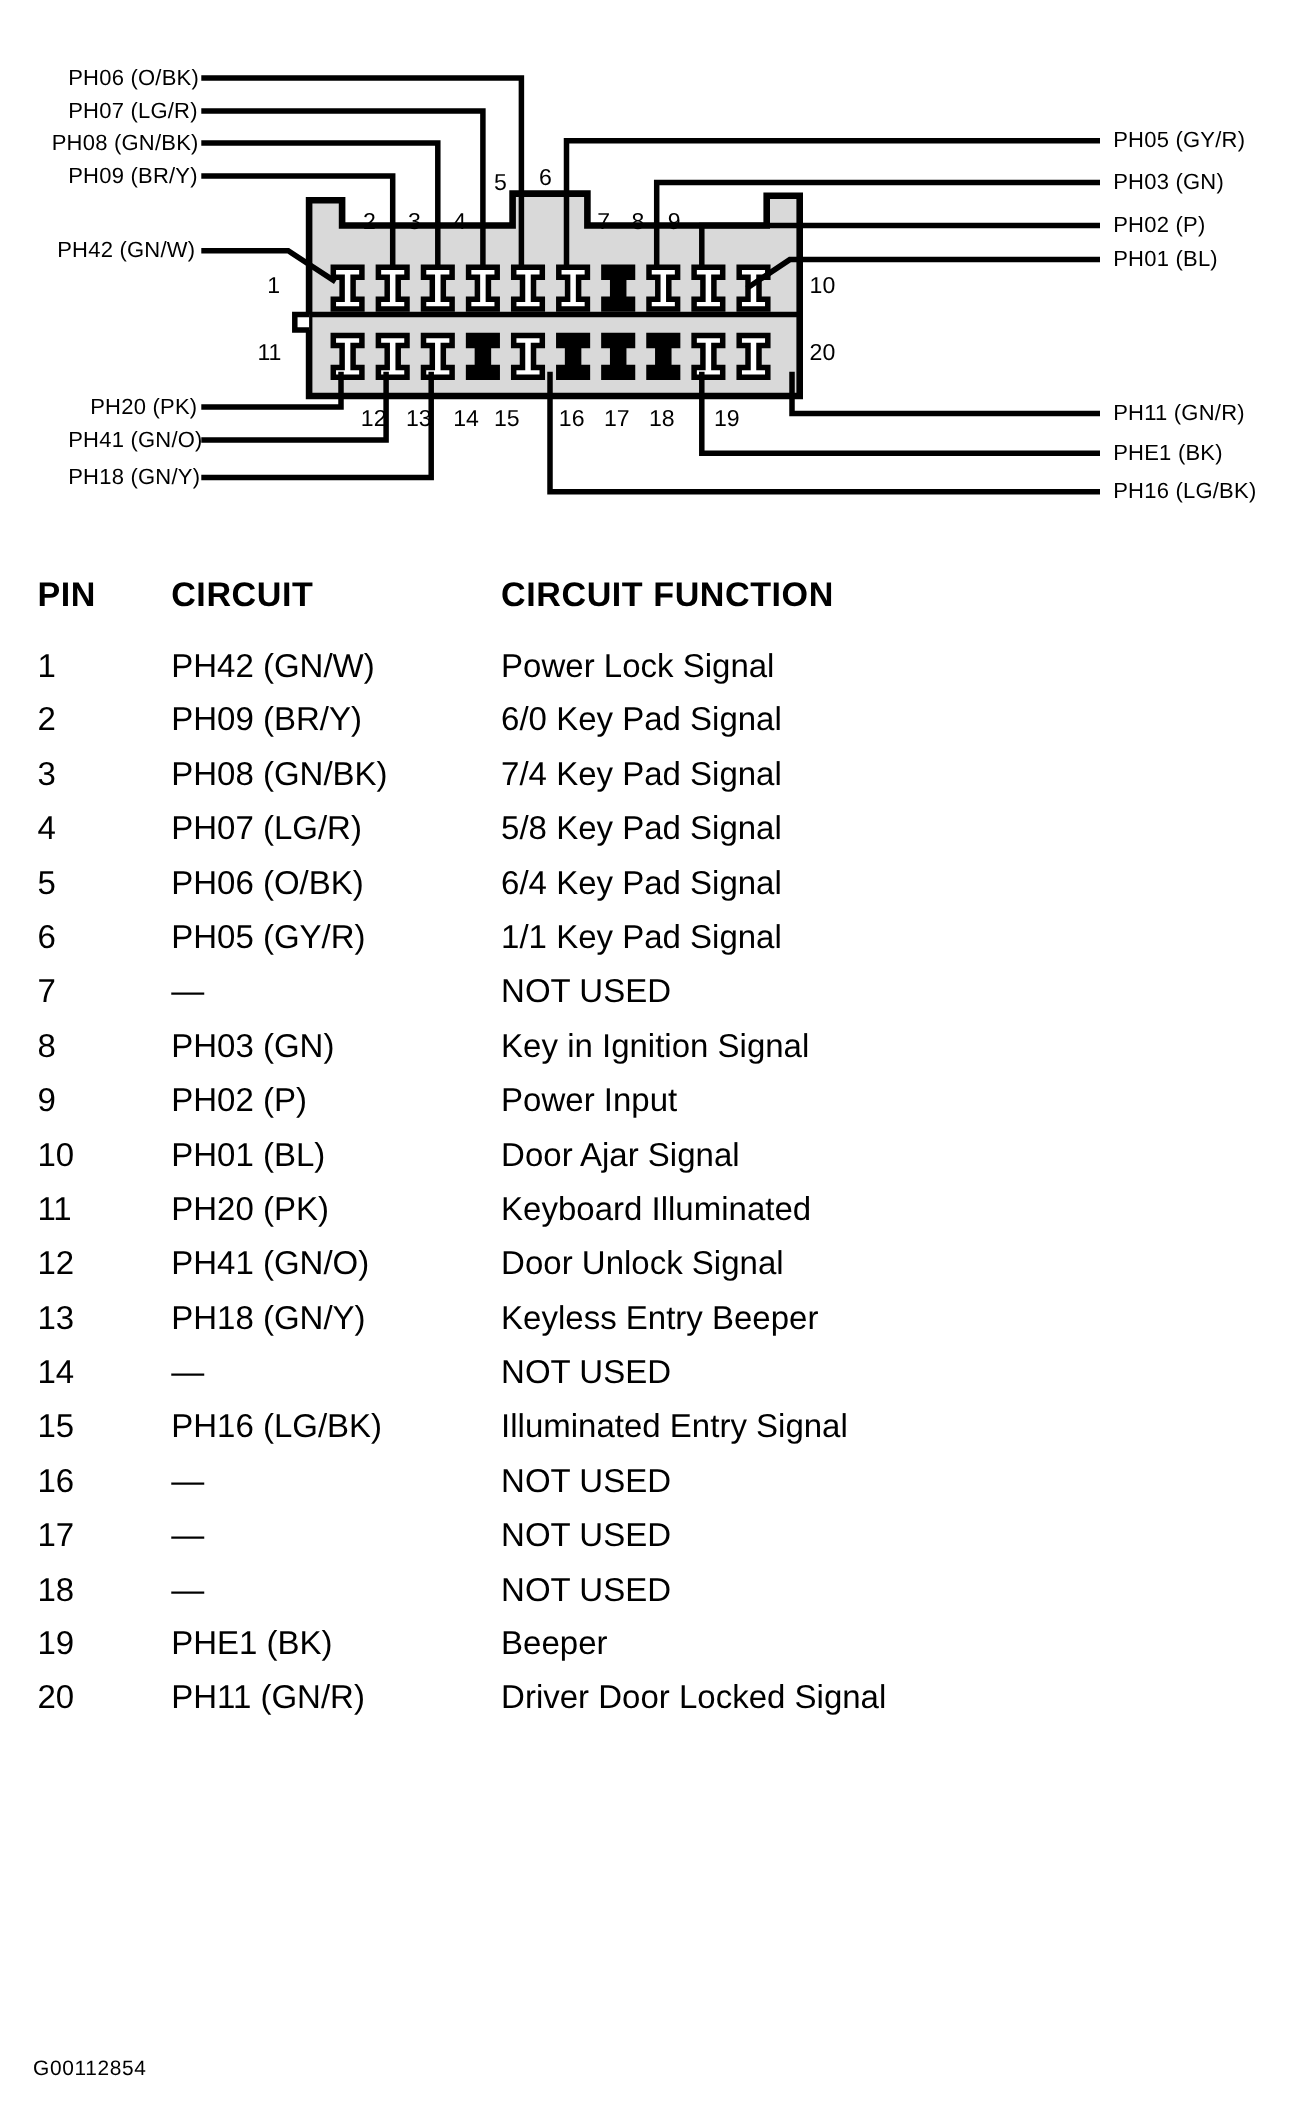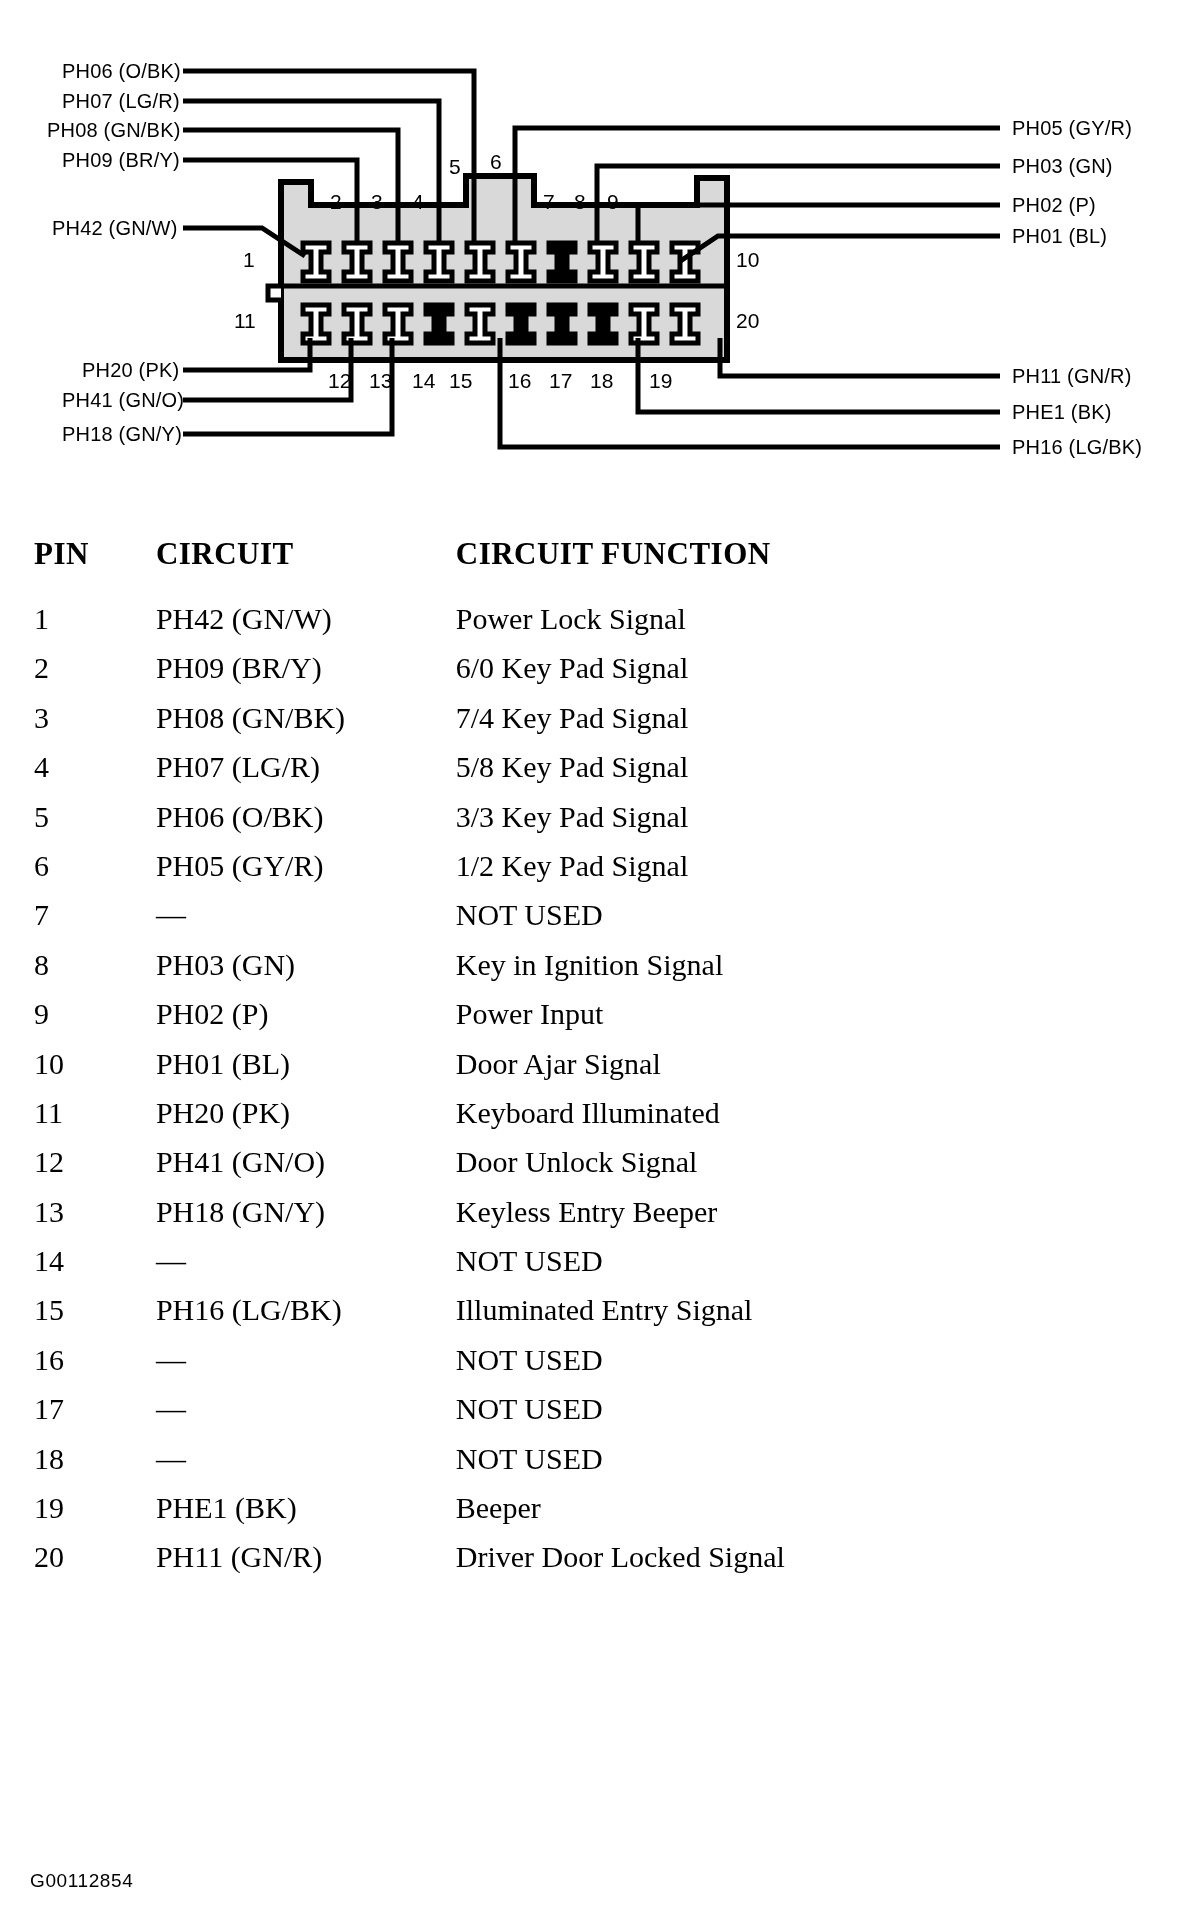--- a/index.html
+++ b/index.html
@@ -19,21 +19,21 @@
     white-space:nowrap;line-height:1;
   }
   .lead-label.right{text-align:left;}
   .lead-label.left{text-align:right;}
 
   .pinnum{
     position:absolute;font-size:21px;line-height:1;white-space:nowrap;
   }
 
   
-  #table-wrap{position:absolute;left:0;top:536px;width:1082px;font-family:Liberation Serif, serif;}
+  #table-wrap{position:absolute;left:0;top:523px;width:1082px;}
   table.pinout{
     border-collapse:collapse;margin-left:34px;
   }
   table.pinout th{
     font-size:31px;font-weight:700;text-align:left;
     padding:0 0 26px 0;letter-spacing:0.5px;
   }
   table.pinout td{
     font-size:30px;font-weight:400;padding:0 0 8px 0;line-height:1.38;
     white-space:nowrap;
@@ -215,26 +215,26 @@
           <td class="c-func">7/4 Key Pad Signal</td>
         </tr>
         <tr>
           <td class="c-pin">4</td>
           <td class="c-circuit">PH07 (LG/R)</td>
           <td class="c-func">5/8 Key Pad Signal</td>
         </tr>
         <tr>
           <td class="c-pin">5</td>
           <td class="c-circuit">PH06 (O/BK)</td>
-          <td class="c-func">3/3 Key Pad Signal</td>
+          <td class="c-func">6/4 Key Pad Signal</td>
         </tr>
         <tr>
           <td class="c-pin">6</td>
           <td class="c-circuit">PH05 (GY/R)</td>
-          <td class="c-func">1/2 Key Pad Signal</td>
+          <td class="c-func">1/1 Key Pad Signal</td>
         </tr>
         <tr>
           <td class="c-pin">7</td>
           <td class="c-circuit dash">—</td>
           <td class="c-func">NOT USED</td>
         </tr>
         <tr>
           <td class="c-pin">8</td>
           <td class="c-circuit">PH03 (GN)</td>
           <td class="c-func">Key in Ignition Signal</td>

